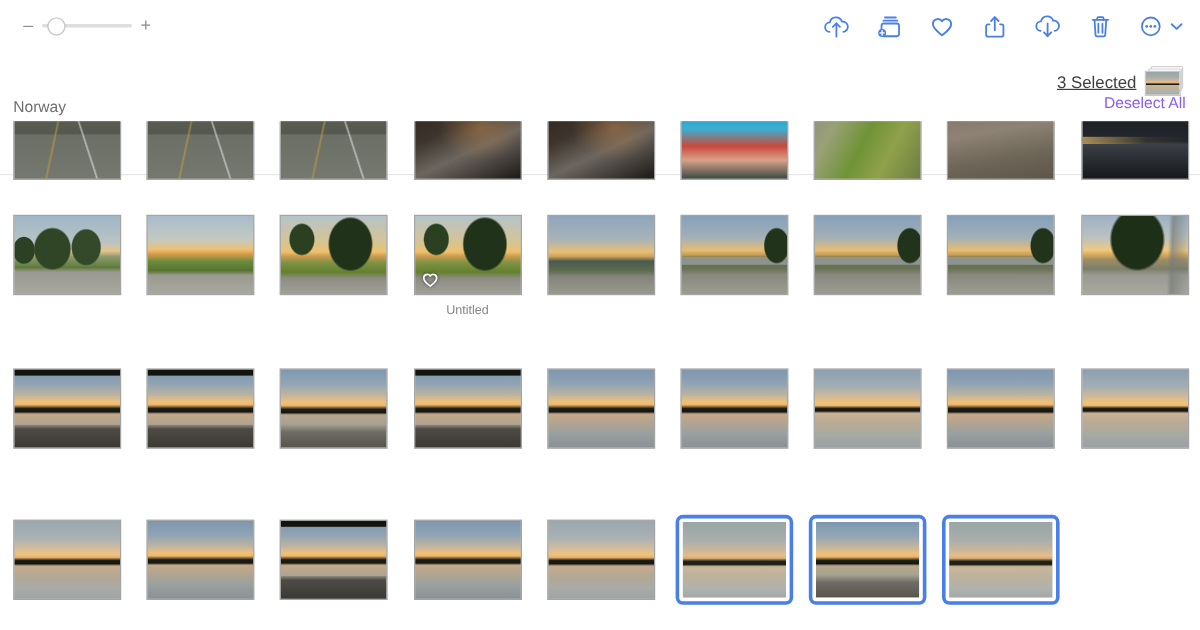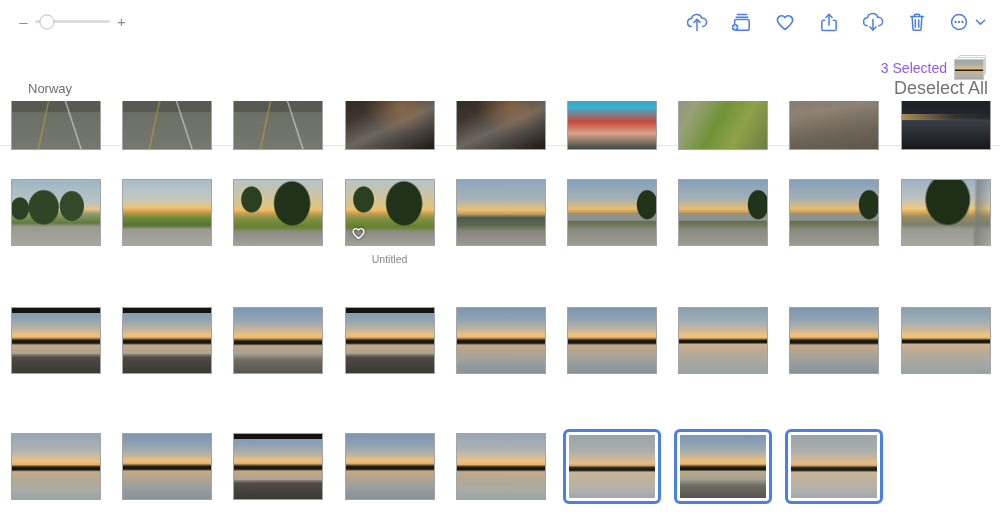--- a/index.html
+++ b/index.html
@@ -49,42 +49,42 @@
   #more-btn { width: 42px; gap: 3px; }
 
   
   #header { position: absolute; left: 0; top: 45px; width: 1000px; height: 55px; }
   #date-title {
     position: absolute; left: 11px; top: 9px;
     font-size: 21px; font-weight: bold; color: #131313;
     letter-spacing: -0.3px;
   }
   #location-sub {
-    position: absolute; left: 28px; top: 36px;
+    position: absolute; left: 11px; top: 36px;
     font-size: 13px; color: #6e6e73;
   }
   #selection-info {
     position: absolute; right: 12px; top: 10px;
     display: flex; align-items: center; gap: 7px;
   }
-  #selected-count { font-size: 14px; color: #8b5cf6; }
+  #selected-count { font-size: 14px; color: #404040; text-decoration: underline; }
   #selection-stack { position: relative; width: 34px; height: 25px; }
   #selection-stack .sheet {
     position: absolute; background: #ffffff;
     border: 1px solid #d2d2d4; border-radius: 1px;
   }
   #selection-stack .s1 { left: 5px;  top: 0px; width: 27px; height: 19px; }
   #selection-stack .s2 { left: 3px;  top: 2px; width: 28px; height: 19px; }
   #selection-stack .thumb {
     position: absolute; left: 0px; top: 4px; width: 30px; height: 21px;
     border: 1px solid #c9c9cb; overflow: hidden;
   }
   #deselect-all {
     position: absolute; right: 12px; top: 33px;
-    font-size: 18px; color: #737373; cursor: pointer;
+    font-size: 13px; color: #8b5cf6; cursor: pointer;
   }
   #header-divider {
     position: absolute; left: 0; top: 100px; width: 1000px;
     height: 1px; background: #e6e6e7;
   }
 
   
   #grid-scroll {
     position: absolute; left: 0; top: 101px;
     width: 1000px; height: 424px; overflow: hidden;

